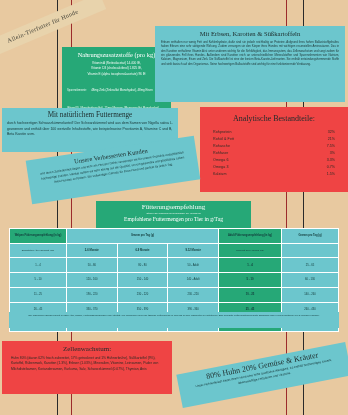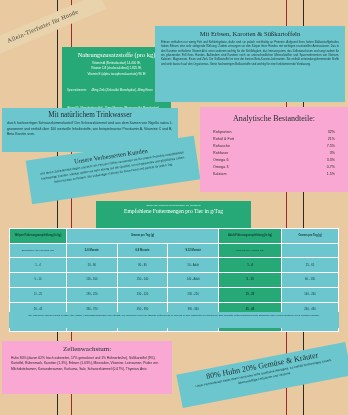--- a/index.html
+++ b/index.html
@@ -9,21 +9,21 @@
     font-family:"Liberation Sans", sans-serif;
     position:relative;
   }
   
   .vrule{position:absolute;width:1px;background:#2a2a2a;}
   .vrule.red{background:#9c2b2b;}
 
   .panel{position:absolute;box-sizing:border-box;}
   .teal{background:#6cc6cd;}
   .green{background:#26a877;}
-  .cream{background:#f9a8d4;}
+  .cream{background:#ef4444;}
 
   .ttl{
     font-family:"Liberation Serif", serif;
     text-align:center;color:#1d2b2b;
   }
   .body-txt{
     font-size:2.8px;line-height:1.55;color:#1d3535;text-align:justify;
   }
 
   
@@ -79,21 +79,21 @@
   <div style="font-size:2.6px;color:#e9f7ef;margin-top:5px;display:inline;">Spurenelemente:</div>
   <span style="font-size:2.9px;line-height:1.65;color:#f1faf5;">48mg Zink (Zinksulfat Monohydrat), 48mg Eisen (Eisen(II)- Monohydrosulfat), 15mg Mangan (Mangansulfat Monohydrat), 7mg Kupfer (Kupfersulfat Pentahydrat), 0.6mg Iod (Kaliumjodat wasserfrei)</span>
 </div>
 
 <div class="panel teal" style="left:155px;top:26px;width:190px;height:76px;padding:4px 6px;">
   <div class="ttl" style="font-size:6.6px;margin-bottom:3px;">Mit Erbsen, Karotten &amp;  Süßkartoffeln</div>
   <div class="body-txt">Erbsen enthalten nur wenig Fett und Kohlenhydrate, dafür sind sie jedoch reichhaltig an Proteine. Aufgrund ihres hohen Ballaststoffgehaltes haben Erbsen eine sehr sättigende Wirkung. Zudem versorgen sie den Körper ihres Hundes mit wichtigen essenziellen Aminosäuren. Das in den Karotten enthaltene Vitamin A ist unter anderem wichtig für die Sehfähigkeit, das Immunsystem, das Zellenwachstum und sorgt zudem für ein glänzendes Fell ihres Hundes. Außerdem sind Karotten reich an unterschiedlichen Mineralstoffen und Spurenelementen wie Natrium, Kalzium, Magnesium, Eisen und Zink. Die Süßkartoffel ist eine der besten Beta-Karotin-Lieferanten. Sie enthält entzündungshemmende Stoffe und wirkt basisch auf den Organismus. Seine hochwertigen Ballaststoffe sind wichtig für eine funktionierende Verdauung.</div>
 </div>
 
 <div class="panel teal" style="left:2px;top:108px;width:176px;height:44px;padding:3px 5px;">
-  <div class="ttl" style="font-size:7.2px;margin-bottom:2px;">Mit natürlichem Trinkwasser</div>
+  <div class="ttl" style="font-size:7.2px;margin-bottom:2px;">Mit natürlichem Futtermenge</div>
   <div style="font-size:3.5px;line-height:1.6;color:#173636;text-align:left;">durch hochwertigen  Schwarzkümmelanteil! Der Schwarzkümmel wird aus dem Samen von Nigella sativa L. gewonnen und enthält über 100 wertvolle Inhaltsstoffe, wie beispielsweise Provitamin A, Vitamine C und B, Beta Karotin uvm.</div>
 </div>
 
 <div class="panel cream" style="left:200px;top:107px;width:148px;height:85px;padding:7px 13px;">
   <div class="ttl" style="font-size:8px;margin-bottom:6px;">Analytische Bestandteile:</div>
   <div>
     <div class="an-row">
       <span class="an-label">Rohprotein</span>
       <span>32%</span>
     </div>
@@ -123,20 +123,21 @@
     </div>
   </div>
 </div>
 
 <div class="panel teal" style="left:28px;top:148px;width:170px;height:44px;transform:rotate(-8.5deg);padding:4px 9px;">
   <div class="ttl" style="font-size:6.4px;margin-bottom:2px;">Unsere Verbesserten Kunden</div>
   <div style="font-size:3px;line-height:1.7;color:#16373a;text-align:center;">und deren Zufriedenheit liegen uns sehr am Herzen! Daher verwenden wir für unsere Produkte ausschließlich hochwertige Zutaten. Hierbei achten wir sehr streng auf die Qualität, um ein gesundes und glückliches Leben Ihres Hundes zu fördern. Ein vollwertiger Genuss für Ihren Hund und perfekt für jeden Tag.</div>
 </div>
 
 <div class="panel green" style="left:96px;top:201px;width:155px;height:27px;padding:2px 4px;">
+  <div class="ttl" style="font-size:7px;color:#f4fbf8;">Fütterungsempfehlung</div>
   <div style="font-size:2.4px;text-align:center;color:#e6f6ee;margin-top:1px;">Stellen Sie ausreichend Trinkwasser zur Verfügung</div>
   <div class="ttl" style="font-size:5.6px;color:#ffffff;margin-top:1px;">Empfohlene Futtermengen pro Tier in g/Tag</div>
 </div>
 
 <div class="panel teal" style="left:9px;top:228px;width:330px;height:104px;">
   <table class="feed">
     <tbody>
         <tr>
       <th class="hdr-green" rowspan="1" style="width:56px;">Welpen Fütterungsempfehlung (in kg)</th>
       <th class="hdr-teal" colspan="3">Gramm pro Tag (g)</th>

